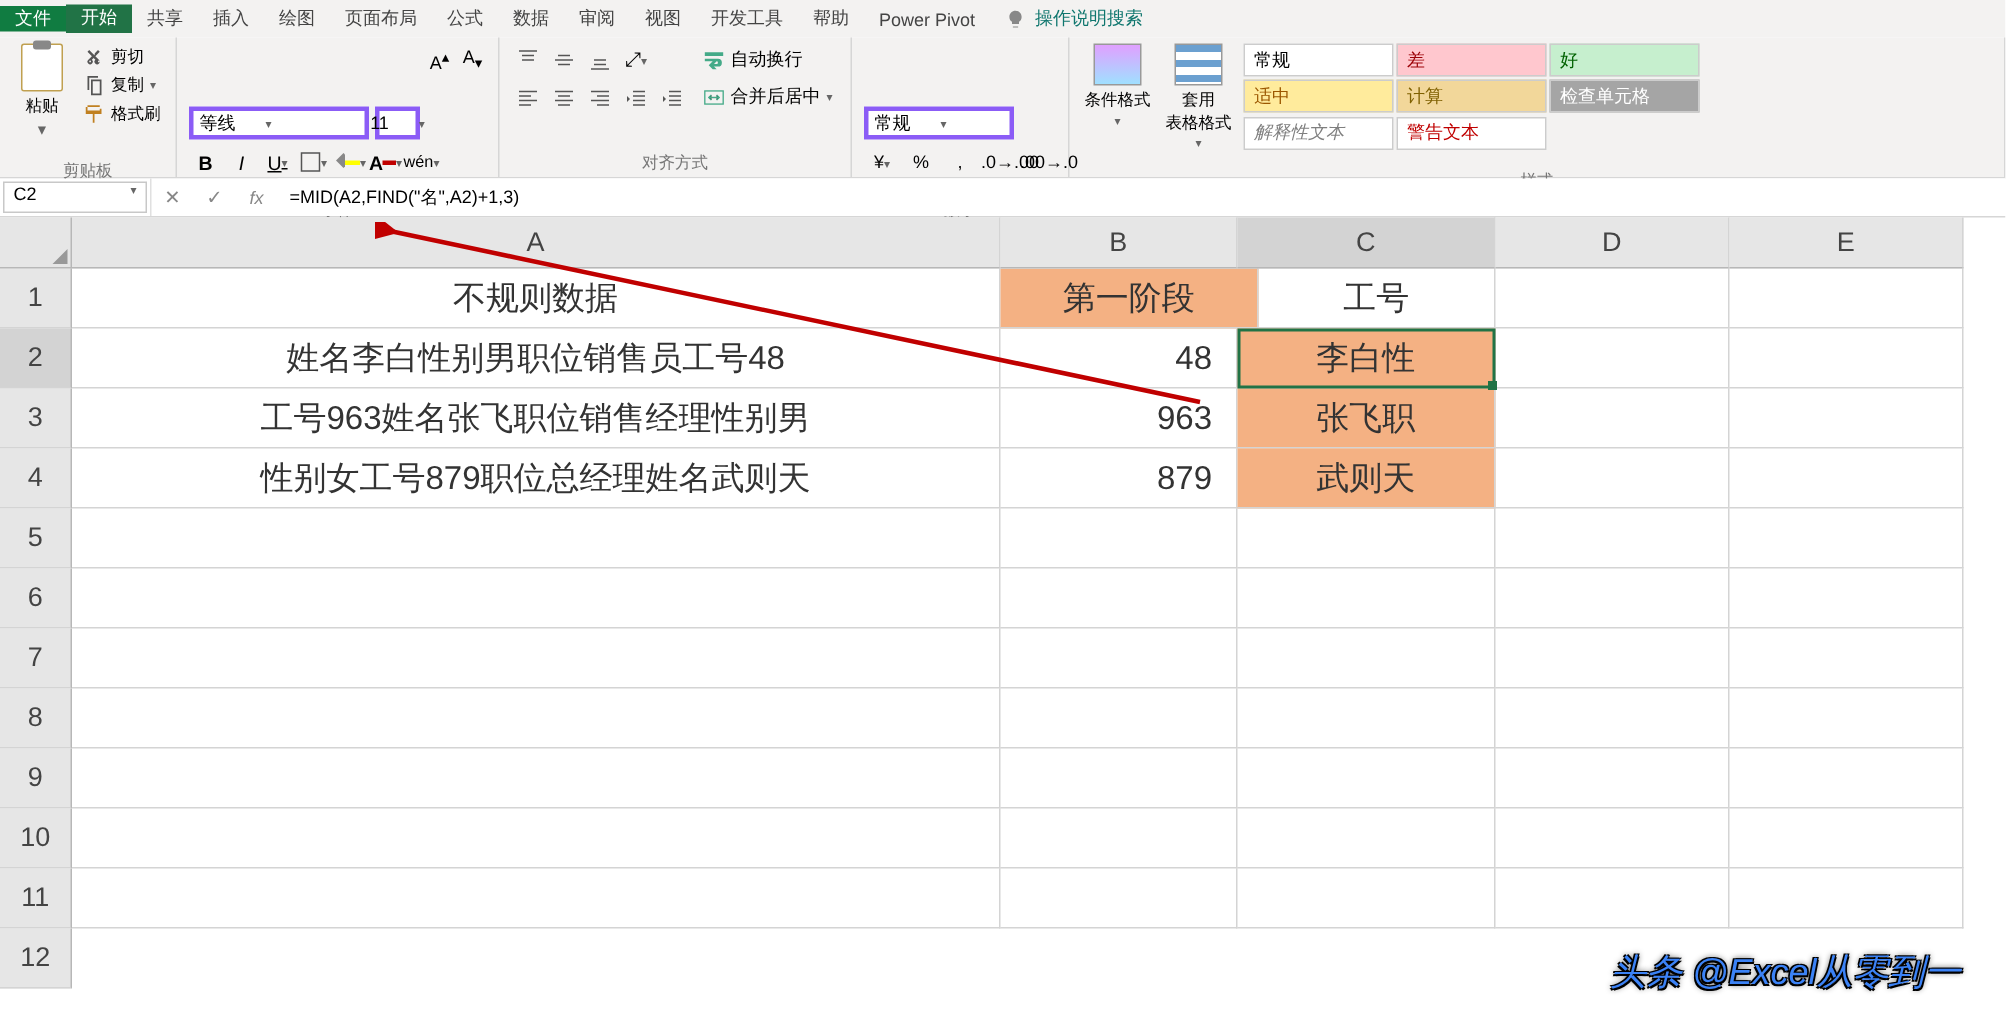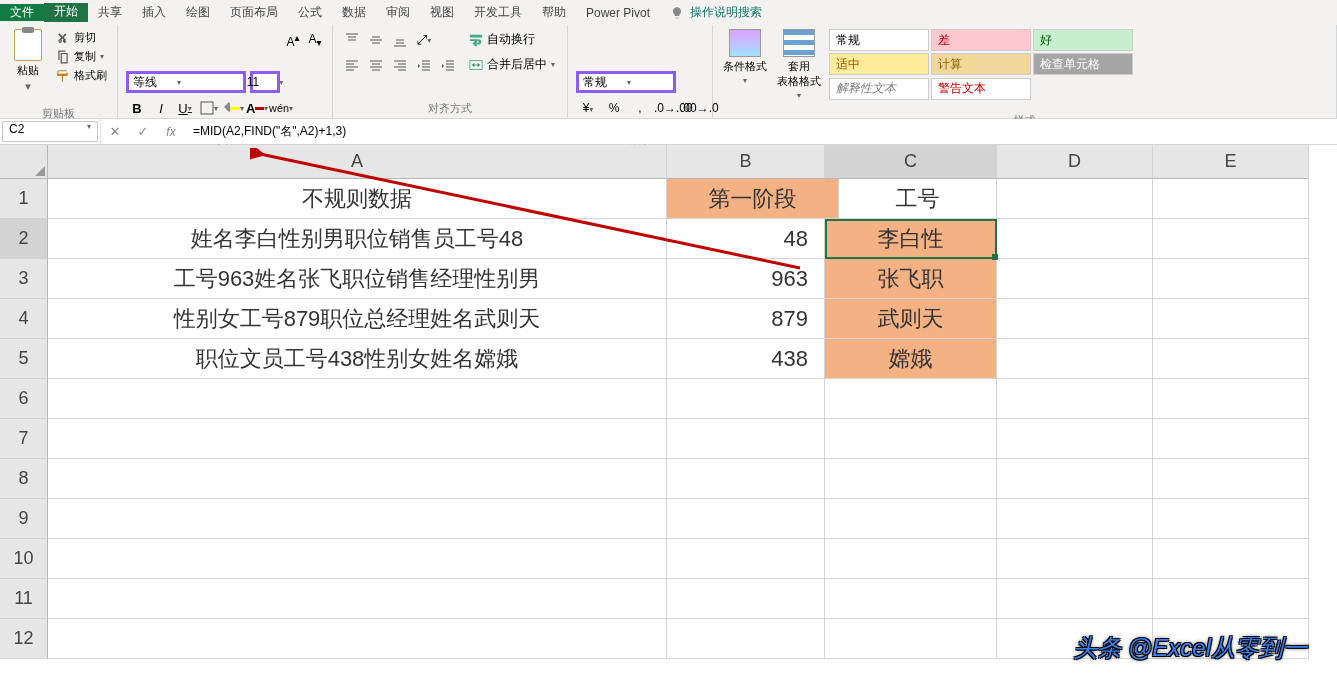--- a/index.html
+++ b/index.html
@@ -402,27 +402,20 @@
       <div class="cell colE"></div>
     </div>
     <div class="cell-row">
       <div class="cell colA">性别女工号879职位总经理姓名武则天</div>
       <div class="cell colB">879</div>
       <div class="cell colC hl">武则天</div>
       <div class="cell colD"></div>
       <div class="cell colE"></div>
     </div>
     <div class="cell-row">
-      <div class="cell colA">职位文员工号438性别女姓名嫦娥</div>
-      <div class="cell colB">438</div>
-      <div class="cell colC hl">嫦娥</div>
-      <div class="cell colD"></div>
-      <div class="cell colE"></div>
-    </div>
-    <div class="cell-row">
         <div class="cell colA"></div>
         <div class="cell colB"></div>
         <div class="cell colC"></div>
         <div class="cell colD"></div>
         <div class="cell colE"></div>
       </div>
     <div class="cell-row">
         <div class="cell colA"></div>
         <div class="cell colB"></div>
         <div class="cell colC"></div>

